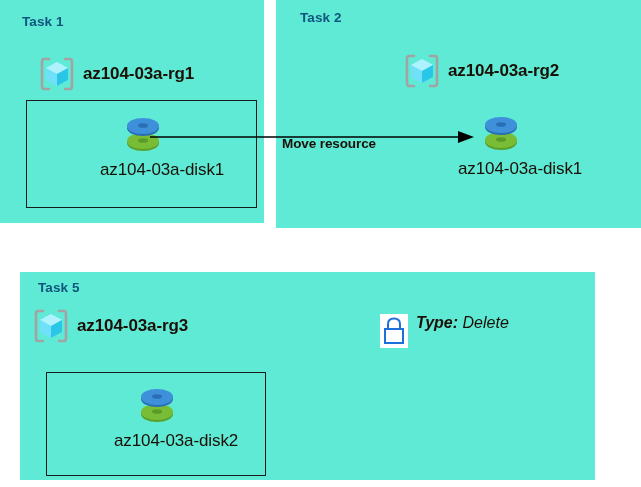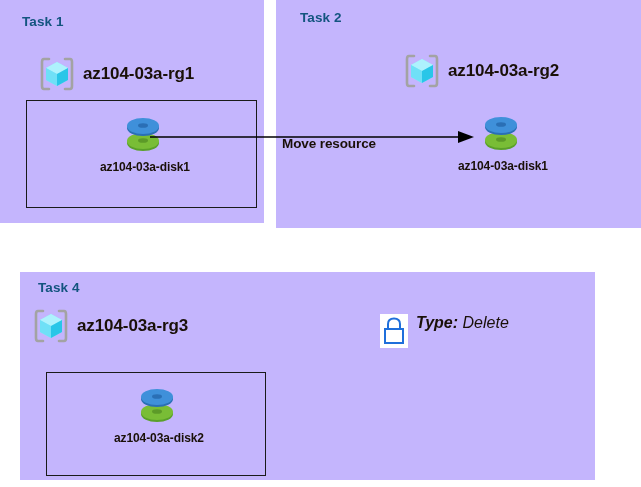--- a/index.html
+++ b/index.html
@@ -11,21 +11,21 @@
     width: 641px;
     height: 487px;
     position: relative;
     font-family: "Liberation Sans", sans-serif;
     overflow: hidden;
   }
 
   
   .panel {
     position: absolute;
-    background: #c4b5fd;
+    background: #5eead4;
   }
   #panel-task1 { left: 0px;   top: 0px;   width: 264px; height: 223px; }
   #panel-task2 { left: 276px; top: 0px;   width: 431px; height: 228px; }
   #panel-task3 { left: 20px;  top: 272px; width: 575px; height: 208px; }
 
   .task-title {
     position: absolute;
     font-size: 13.5px;
     font-weight: bold;
     color: #13547f;
@@ -73,22 +73,22 @@
     text-align: center;
     white-space: nowrap;
   }
   .disk-icon {
     width: 42px;
     height: 44px;
     display: block;
     margin: 0 auto;
   }
   .disk-label {
-    font-size: 12px;
-    font-weight: bold;
+    font-size: 17px;
+    font-weight: normal;
     color: #1a1008;
     margin-top: 3px;
     letter-spacing: -0.1px;
   }
 
   
   .lock-node {
     position: absolute;
     display: flex;
     align-items: flex-start;
@@ -195,21 +195,21 @@
 </div>
 
 <div class="edge-label" id="label-move-resource">Move resource</div>
 
 <svg class="connector" id="connector-move" viewBox="0 0 325 34">
   <line x1="0" y1="17" x2="310" y2="17" stroke="#000000" stroke-width="1.5"></line>
   <polygon points="324,17 308,11 308,23" fill="#000000"></polygon>
 </svg>
 
 <div class="panel" id="panel-task3">
-  <div class="task-title" id="title-task3">Task 4</div>
+  <div class="task-title" id="title-task3">Task 5</div>
 
   <div class="rg-node" style="left:12px; top:35px;">
     <svg class="rg-icon" viewBox="0 0 38 38">
       <path d="M11 4 L6 4 Q4 4 4 7 L4 31 Q4 34 6 34 L11 34" fill="none" stroke="#a3a3a3" stroke-width="2.6" stroke-linecap="round"></path>
       <path d="M27 4 L32 4 Q34 4 34 7 L34 31 Q34 34 32 34 L27 34" fill="none" stroke="#a3a3a3" stroke-width="2.6" stroke-linecap="round"></path>
       <polygon points="19,7 30,13 30,25 19,31 8,25 8,13" fill="#8ce9fb"></polygon>
       <polygon points="19,7 30,13 19,19 8,13" fill="#aef2fd"></polygon>
       <polygon points="19,19 30,13 30,25 19,31" fill="#29c6e8"></polygon>
       <polygon points="19,19 19,31 8,25 8,13" fill="#6fe0f7"></polygon>
     </svg>

